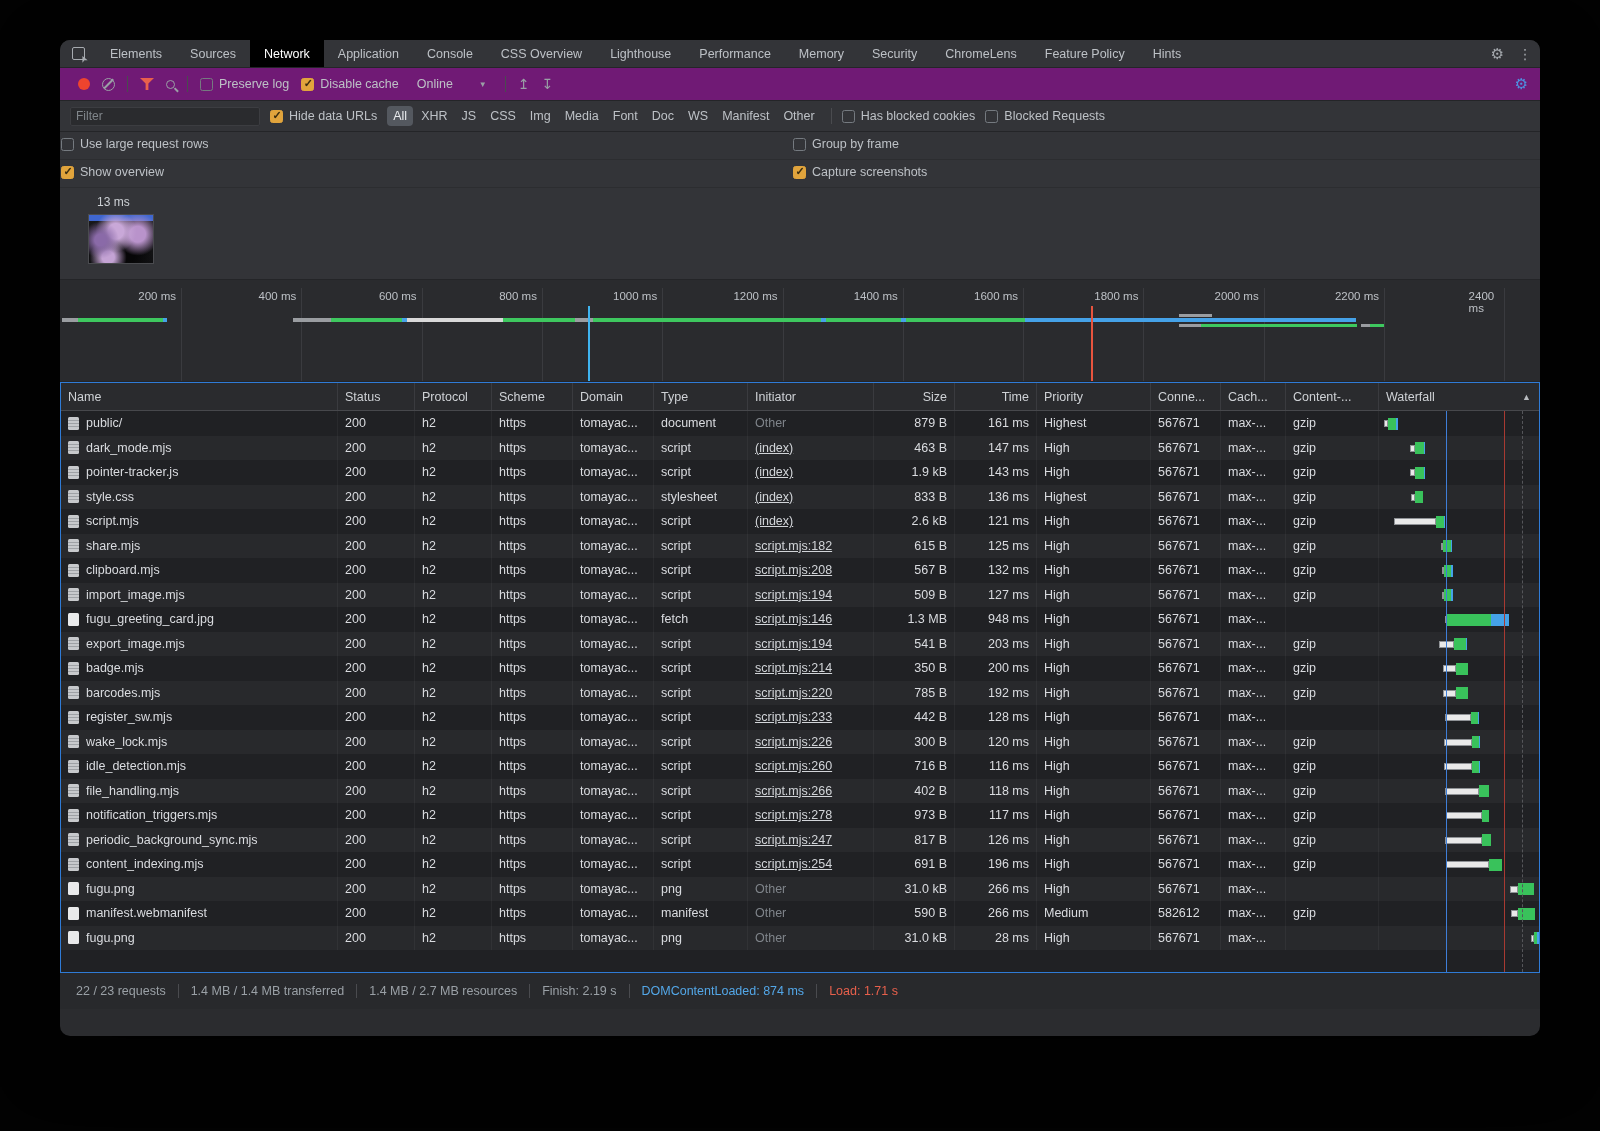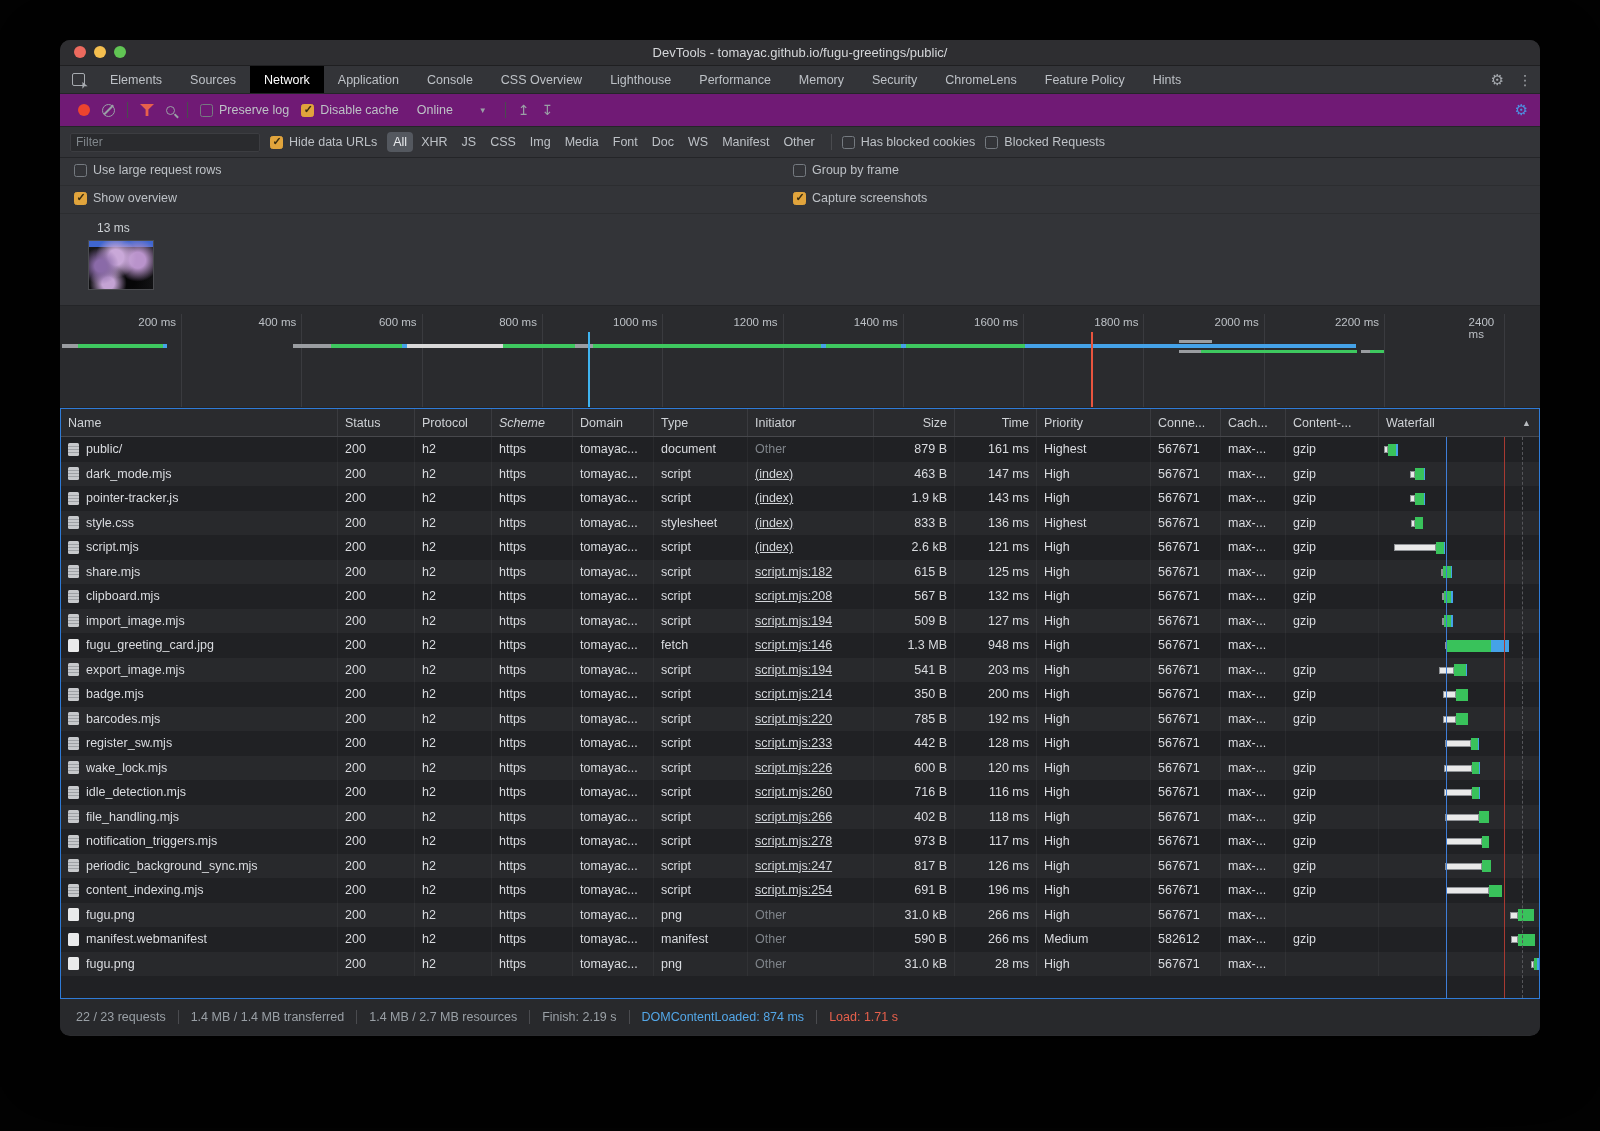--- a/index.html
+++ b/index.html
@@ -45,21 +45,21 @@
   .filterbar { height:31px; background:#333438; display:flex; align-items:center; gap:10px; padding:0 10px; border-bottom:1px solid #242528; font-size:12.5px; }
   .filter-input { width:190px; height:19px; background:#2a2b2e; border:1px solid #3c3d41; border-radius:2px; color:#e8eaed; font-size:12px; padding:0 5px; outline:none; }
   .filter-input::placeholder { color:#80868b; }
   .pill { padding:3px 6px; color:#bdc1c6; border-radius:4px; }
   .pill.active { background:#54585f; color:#e8eaed; }
   .pills { display:flex; align-items:center; gap:2px; }
 
   
   .optrow { height:28px; background:#333438; position:relative; border-bottom:1px solid #2c2d30; }
   .optrow .cb-row { position:absolute; top:5px; }
-  .opt-left { left:14px; } .opt-mid { left:733px; }
+  .opt-left { left:1px; } .opt-mid { left:733px; }
 
   
   .filmstrip { height:92px; background:#333438; position:relative; border-bottom:1px solid #242528; }
   .fs-time { position:absolute; left:37px; top:7px; font-size:12px; color:#cdd1d5; }
   .fs-thumb { position:absolute; left:28px; top:26px; width:66px; height:50px; border:1px solid #4a4b4f;
     background-image:
       radial-gradient(circle at 18% 52%, #8a6aa8 0 10%, rgba(0,0,0,0) 32%),
       radial-gradient(circle at 42% 34%, #c9a8d8 0 16%, rgba(0,0,0,0) 42%),
       radial-gradient(circle at 76% 40%, #b993cb 0 14%, rgba(0,0,0,0) 38%),
       radial-gradient(circle at 30% 88%, #c4a3d4 0 10%, rgba(0,0,0,0) 30%),
@@ -104,28 +104,20 @@
   .statusbar { height:36px; background:#28292c; display:flex; align-items:center; font-size:12.5px; color:#9aa0a6; padding:0 4px; }
   .sb-item { padding:0 12px; border-left:1px solid #4a4b4f; line-height:14px; }
   .sb-item:first-child { border-left:none; }
   .sb-blue { color:#53a7e8; } .sb-red { color:#e8604c; }
 </style>
 </head>
 <body>
 
 <div class="window">
 
-  <div class="titlebar">
-    <div class="traffic">
-      <span class="tl red"></span>
-      <span class="tl yellow"></span>
-      <span class="tl green"></span>
-    </div>
-    <div class="title">DevTools - tomayac.github.io/fugu-greetings/public/</div>
-  </div>
 
   <div class="tabbar">
     <div class="inspect-btn">
         <span class="inspect-glyph"></span>
       </div>
     <div id="tabs" style="display:flex;">
         <div class="tab">Elements</div>
         <div class="tab">Sources</div>
         <div class="tab active">Network</div>
         <div class="tab">Application</div>
@@ -271,21 +263,21 @@
       <div class="ov-seg" style="left: 1310px; width: 14px; top: 44px; height: 3px; background: rgb(62, 200, 95);"></div>
       <div class="ov-line" style="left: 527.886px; background: rgb(63, 180, 240);"></div>
       <div class="ov-line" style="left: 1030.91px; background: rgb(232, 84, 62);"></div>
     </div>
 
   <div class="nettable">
     <div class="thead" id="thead">
         <div class="th" style="width: 277px;">Name</div>
         <div class="th" style="width: 77px;">Status</div>
         <div class="th" style="width: 77px;">Protocol</div>
-        <div class="th" style="width: 81px; font-style: italic;">Scheme</div>
+        <div class="th" style="width: 81px;">Scheme</div>
         <div class="th" style="width: 81px; text-align: center;">Domain</div>
         <div class="th" style="width: 94px;">Type</div>
         <div class="th" style="width: 126px;">Initiator</div>
         <div class="th right" style="width: 81px;">Size</div>
         <div class="th right" style="width: 82px;">Time</div>
         <div class="th" style="width: 114px;">Priority</div>
         <div class="th" style="width: 70px;">Conne...</div>
         <div class="th" style="width: 65px;">Cach...</div>
         <div class="th" style="width: 93px;">Content-...</div>
         <div class="th" style="width: 160px; border-right: none;">Waterfall<span class="sort-arrow">▲</span></div>
@@ -577,21 +569,21 @@
         <div class="row even">
           <div class="cell" style="width: 277px;"><span class="file-ic script"></span>wake_lock.mjs</div>
           <div class="cell" style="width: 77px;">200</div>
           <div class="cell" style="width: 77px;">h2</div>
           <div class="cell" style="width: 81px;">https</div>
           <div class="cell" style="width: 81px;">tomayac...</div>
           <div class="cell" style="width: 94px;">script</div>
           <div class="cell" style="width: 126px;">
             <span class="init-link">script.mjs:226</span>
           </div>
-          <div class="cell right" style="width: 81px;">600 B</div>
+          <div class="cell right" style="width: 81px;">300 B</div>
           <div class="cell right" style="width: 82px;">120 ms</div>
           <div class="cell" style="width: 114px;">High</div>
           <div class="cell" style="width: 70px;">567671</div>
           <div class="cell" style="width: 65px;">max-...</div>
           <div class="cell" style="width: 93px;">gzip</div>
           <div class="cell wf-cell" style="width: 160px;">
             <span class="wf-seg wf-wait" style="left: 65px; width: 28px;"></span>
             <span class="wf-seg wf-green" style="left: 93px; width: 7px;"></span>
             <span class="wf-seg wf-blue" style="left: 100px; width: 1px;"></span>
           </div>

